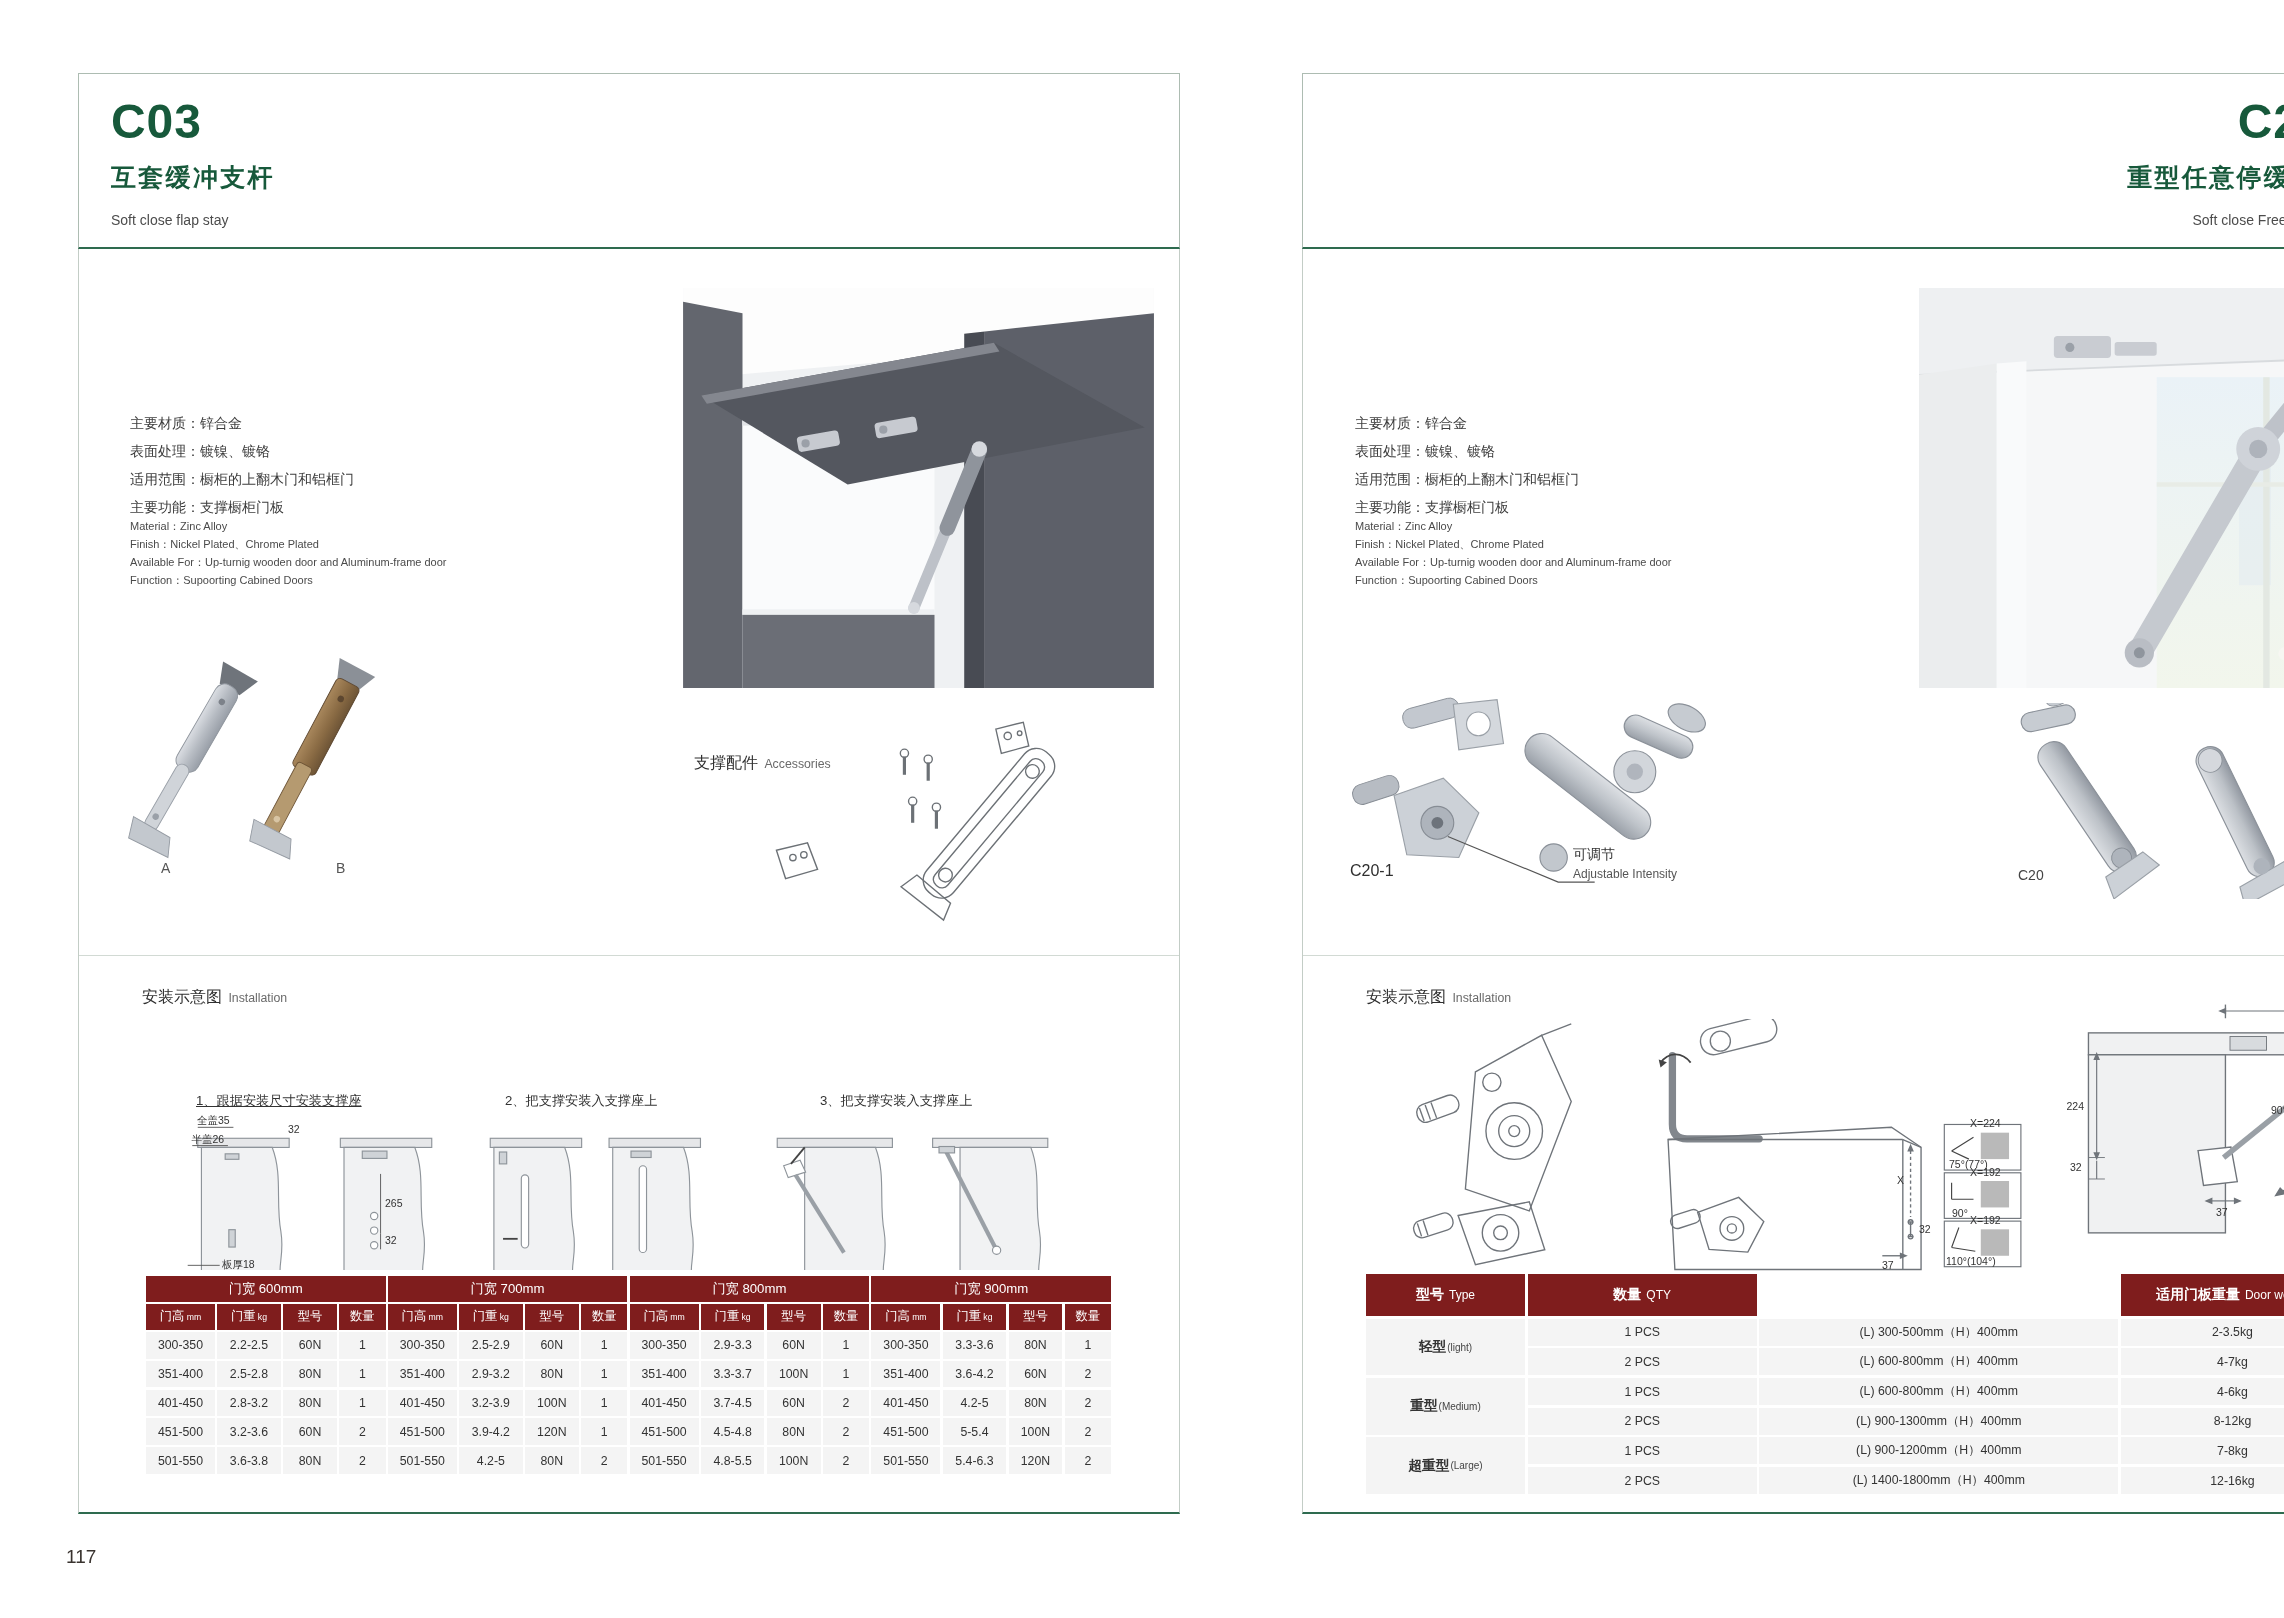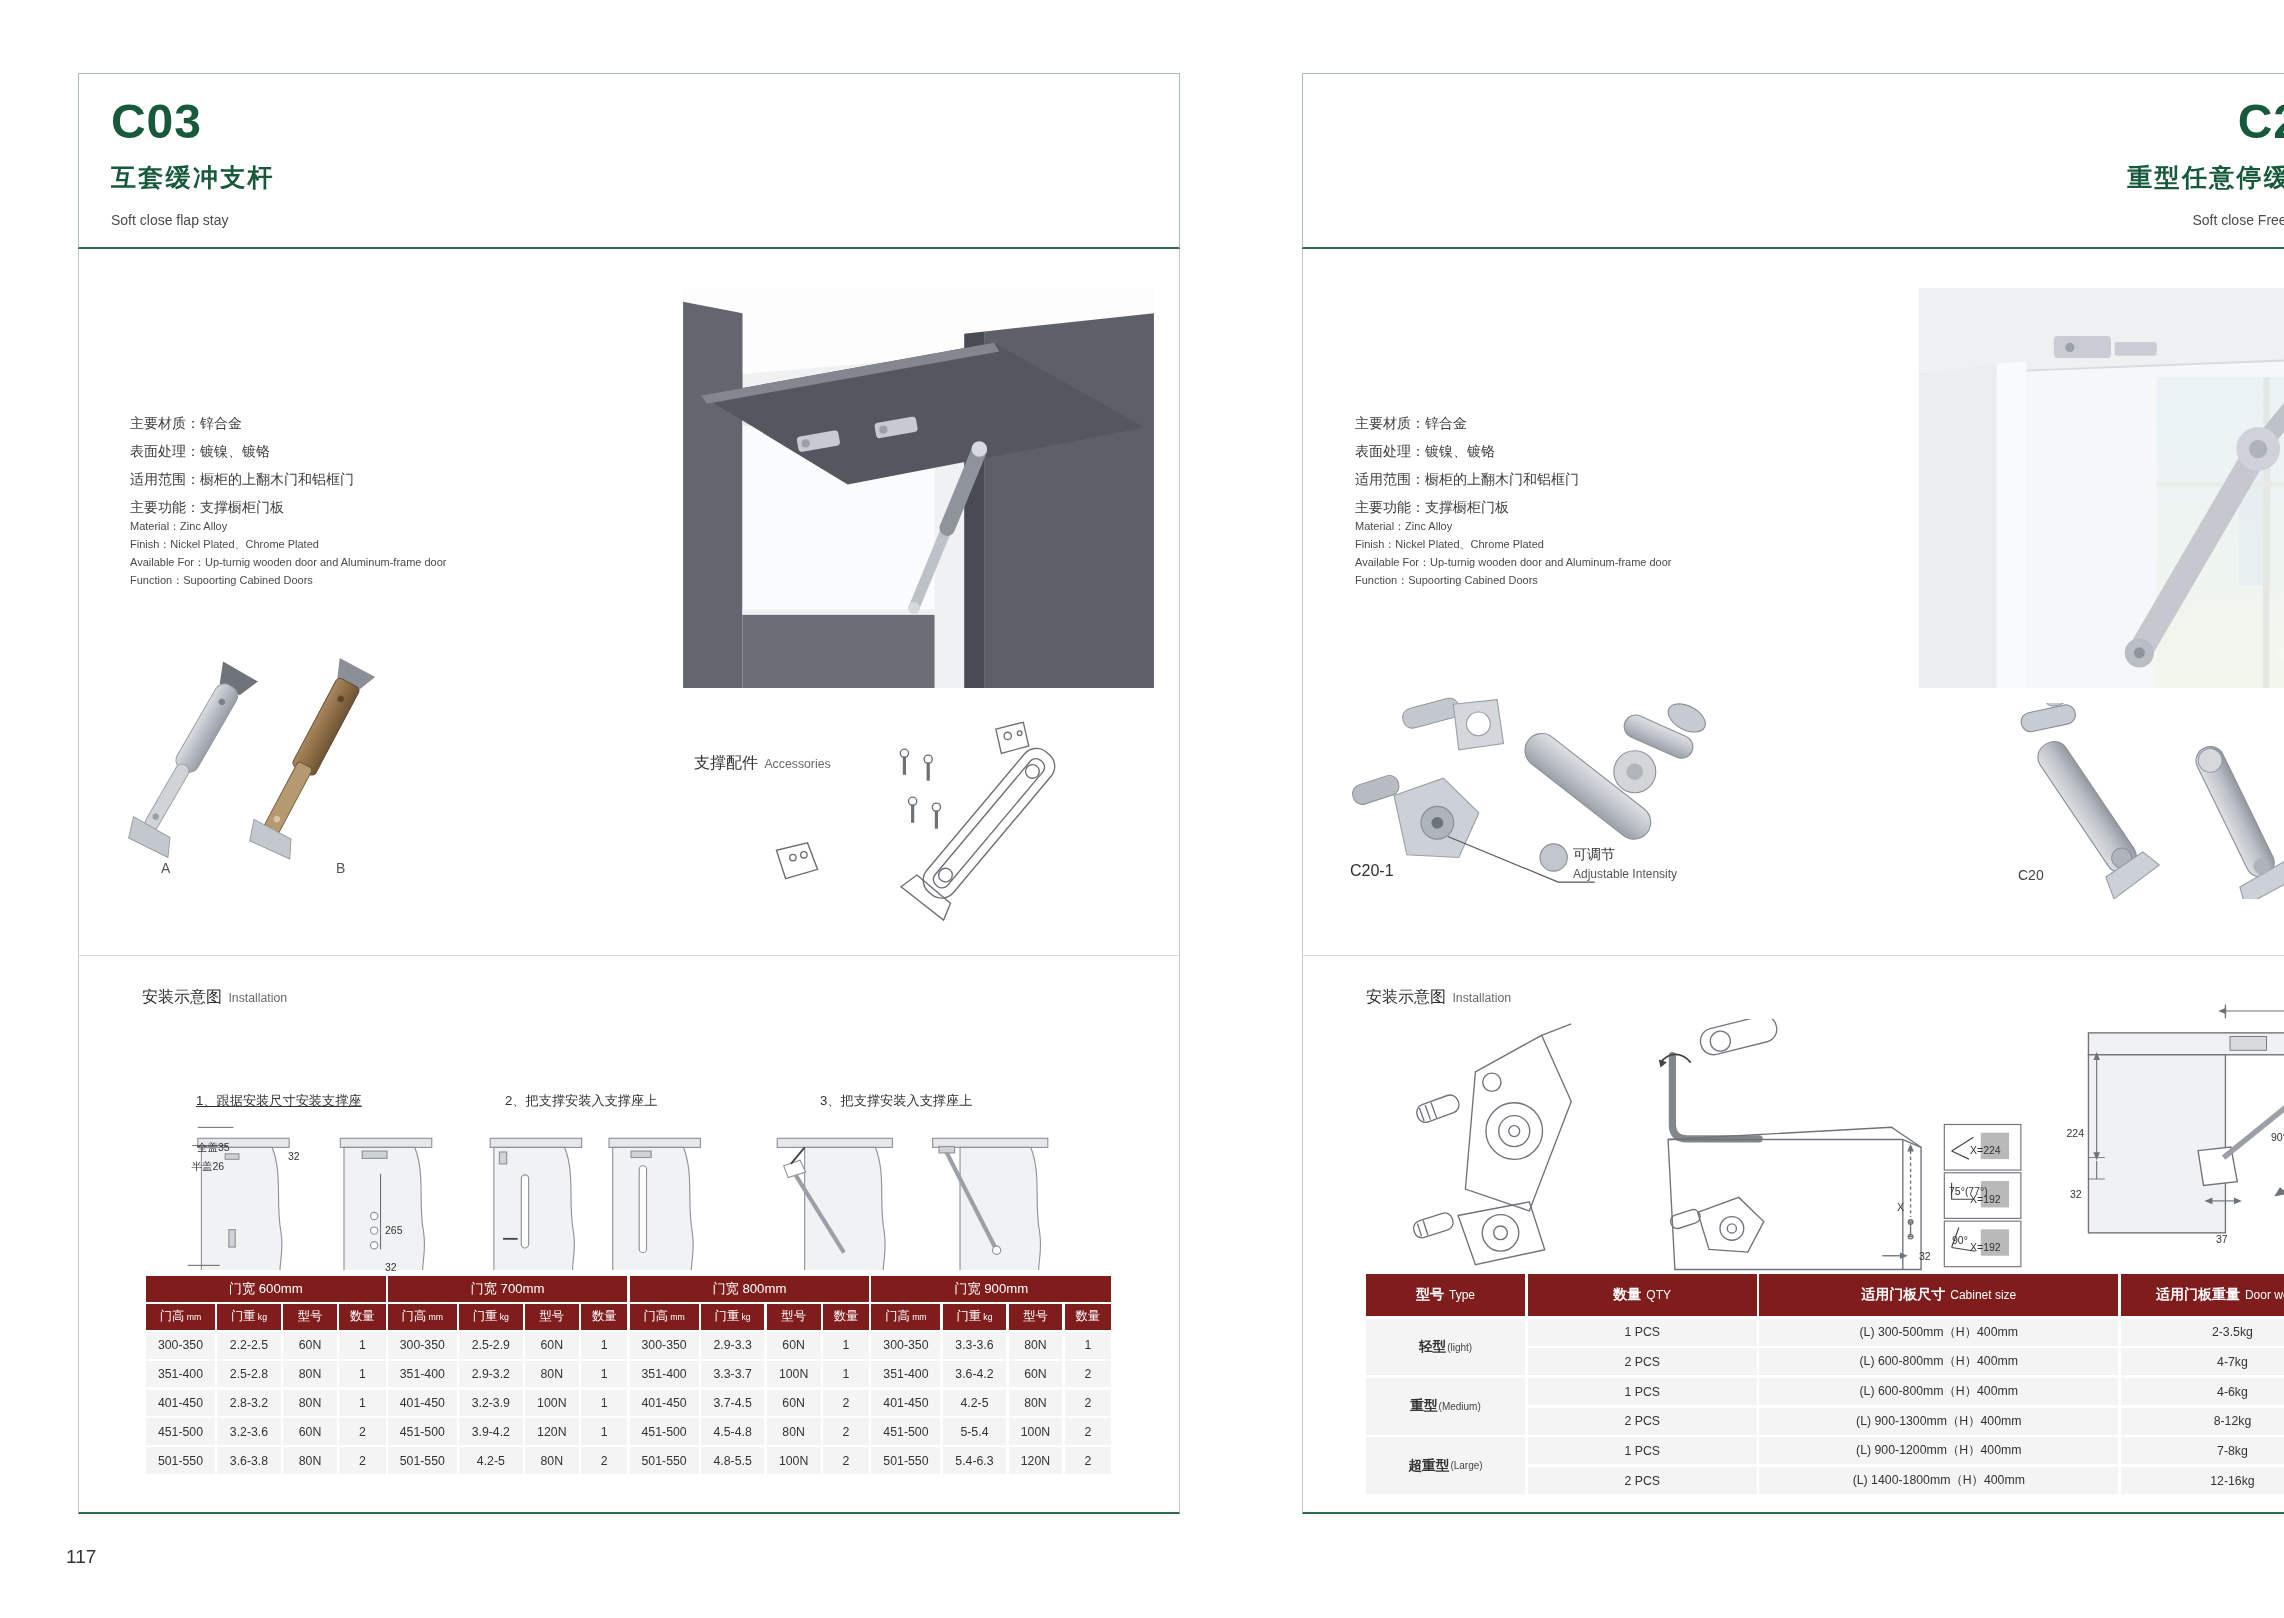--- a/index.html
+++ b/index.html
@@ -10,21 +10,21 @@
   .hdr-box{border:0.9px solid #adbcb2;border-bottom:2.3px solid #2e6b4f;background:#fff;box-sizing:border-box;}
   .main-box{border-left:0.9px solid #c3cdc6;border-right:0.9px solid #c3cdc6;border-bottom:2.3px solid #2e6b4f;box-sizing:border-box;}
   .code-l{font-size:48px;font-weight:700;letter-spacing:0.9px;}
   .title-cn{font-size:25px;font-weight:700;letter-spacing:2.3px;}
   .title-en{font-size:14px;color:#4c4c4c;}
   .spec-cn{font-size:14px;line-height:28px;color:#3c3c3c;white-space:pre;}
   .spec-en{font-size:11px;line-height:18px;color:#4a4a4a;white-space:pre;}
   .seclabel-cn{font-size:16px;color:#2f2f2f;}
   .seclabel-en{font-size:12.3px;color:#6a6a6a;margin-left:6.4px;}
   .steplabel{font-size:13.2px;color:#333;}
-  .dim{font-size:10.5px;color:#333;white-space:nowrap;margin-top:27px;}
+  .dim{font-size:10.5px;color:#333;white-space:nowrap;}
   .ablabel{font-size:14px;color:#555;}
   .pagenum{font-size:19px;color:#39332f;}
   .hdivider{height:0.9px;background:#d2dad4;}
   
   .ltitle{height:25px;background:#8d8d8d;color:#fff;display:flex;align-items:center;justify-content:center;font-size:13.7px;}
   .ltitle .en{font-size:11.4px;margin-left:5.5px;font-weight:400;}
   .lgrid{display:grid;grid-template-columns:repeat(4,1.28fr 1.18fr 1fr 0.86fr);gap:2.3px;margin-top:2.3px;}
   .cell{display:flex;align-items:center;justify-content:center;background:#f4f4f4;color:#333;font-size:12.3px;}
   .cell.h{background:#7f1d1d;color:#fff;}
   .cell.ghead{grid-column:span 4;height:25.6px;font-size:13.2px;}
@@ -624,24 +624,20 @@
     <div class="abs" style="left:125px;top:1274px;width:978px;">
       <div class="rgrid" id="rgrid">
           <div class="cell h" style="grid-area: 1 / 1;">
             <span style="font-weight: 700;">型号</span>
             <span class="en">Type</span>
           </div>
           <div class="cell h" style="grid-area: 1 / 2;">
             <span style="font-weight: 700;">数量</span>
             <span class="en">QTY</span>
           </div>
-          <div class="cell h" style="grid-area: 1 / 3;">
-            <span style="font-weight: 700;">适用门板尺寸</span>
-            <span class="en">Cabinet size</span>
-          </div>
           <div class="cell h" style="grid-area: 1 / 4;">
             <span style="font-weight: 700;">适用门板重量</span>
             <span class="en">Door weight</span>
           </div>
           <div class="cell type" style="grid-area: 2 / 1 / span 2;">
             <span style="font-weight: 700;">轻型</span>
             <span class="en">(light)</span>
           </div>
           <div class="cell data" style="grid-area: 2 / 2;">1 PCS</div>
           <div class="cell data" style="grid-area: 2 / 3;">(L) 300-500mm（H）400mm</div>

